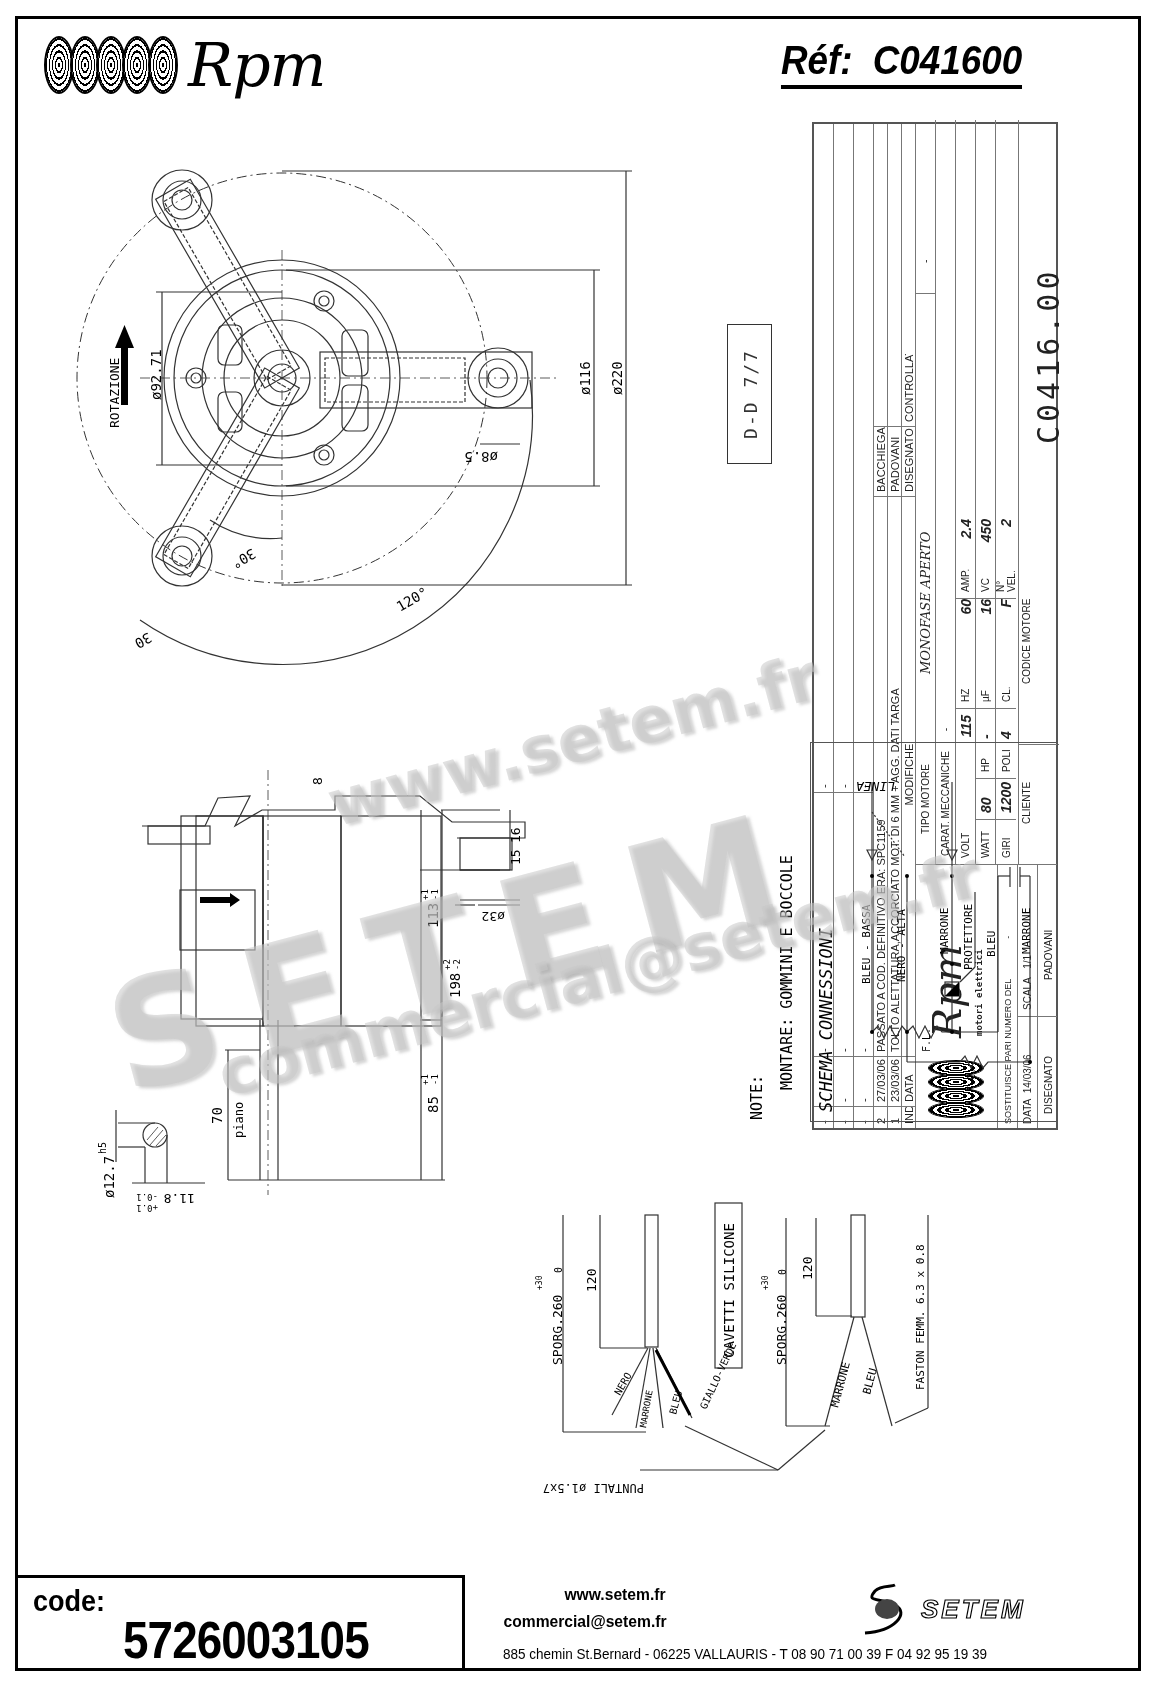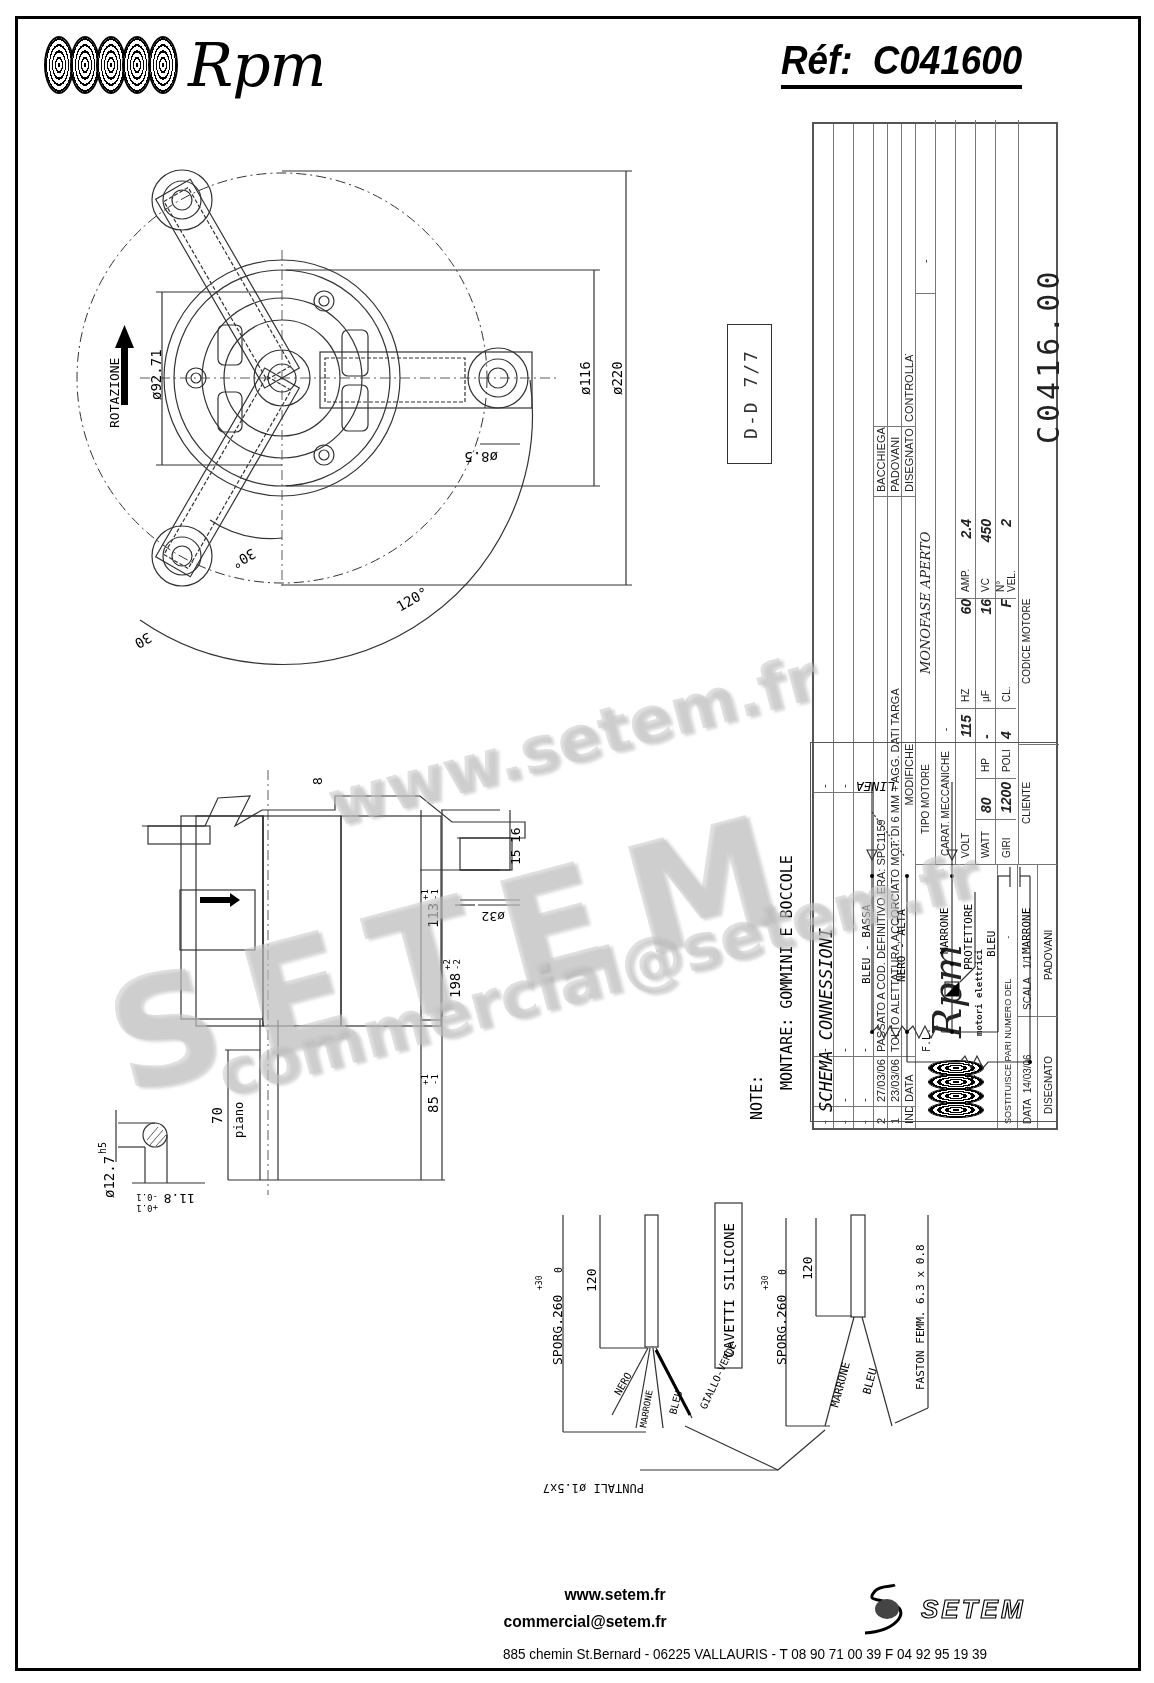--- a/index.html
+++ b/index.html
@@ -415,20 +415,24 @@
   <text x="350" y="205" font-size="11" transform="rotate(-75 350 205)">BLEU</text>
   <text x="404" y="200" font-size="11" transform="rotate(-90 404 200)">FASTON FEMM. 6.3 x 0.8</text>
   <text x="246" y="286" font-size="12" transform="rotate(180 185 290)">PUNTALI ø1.5x7</text>
 </svg>
 
 <div class="wm" style="left:320px;top:770px;font-size:64px;transform:rotate(-15deg)">www.setem.fr</div>
 <div class="wm" style="left:90px;top:960px;font-size:150px;letter-spacing:30px;transform:rotate(-15deg)">SETEM</div>
 <div class="wm" style="left:210px;top:1040px;font-size:64px;transform:rotate(-15deg)">commercial@setem.fr</div>
 
 <div class="footer">
+  <div class="code-box">
+    <div class="code-label">code:</div>
+    <div class="code-val">5726003105</div>
+  </div>
   <div class="web">www.setem.fr</div>
   <div class="mail">commercial@setem.fr</div>
   <div class="addr">885 chemin St.Bernard  -  06225 VALLAURIS  -  T 08 90 71 00 39   F 04 92 95 19 39</div>
   <div class="setem-logo">
     <svg width="60" height="52" viewBox="0 0 60 52">
       <path d="M 10 50 C 40 48, 55 30, 40 22 C 25 14, 10 20, 20 8 C 26 2, 36 4, 40 2" fill="none" stroke="#000" stroke-width="3"></path>
       <ellipse cx="32" cy="26" rx="12" ry="10" fill="#444"></ellipse>
     </svg>
     <span class="setem-word">SETEM</span>
   </div>

